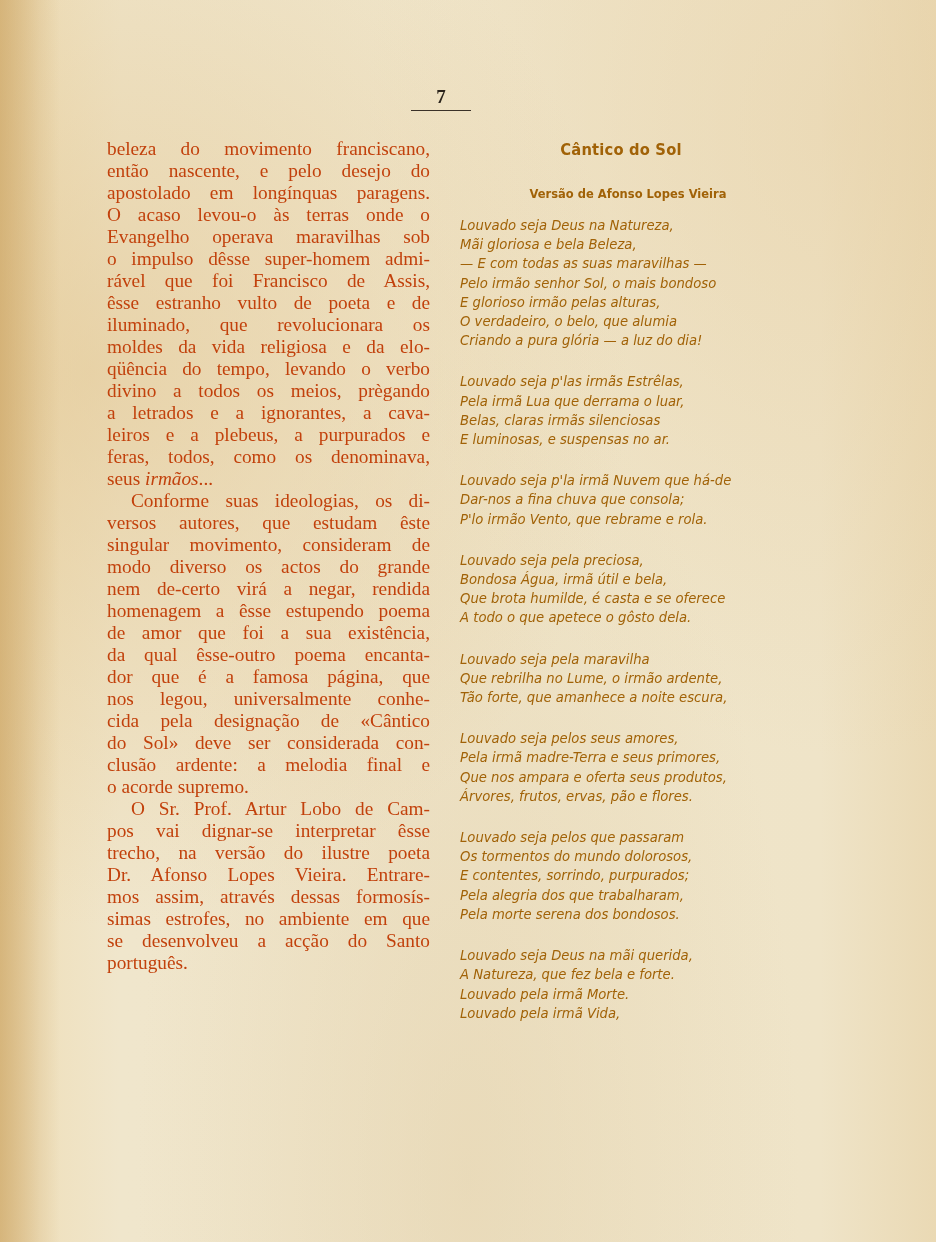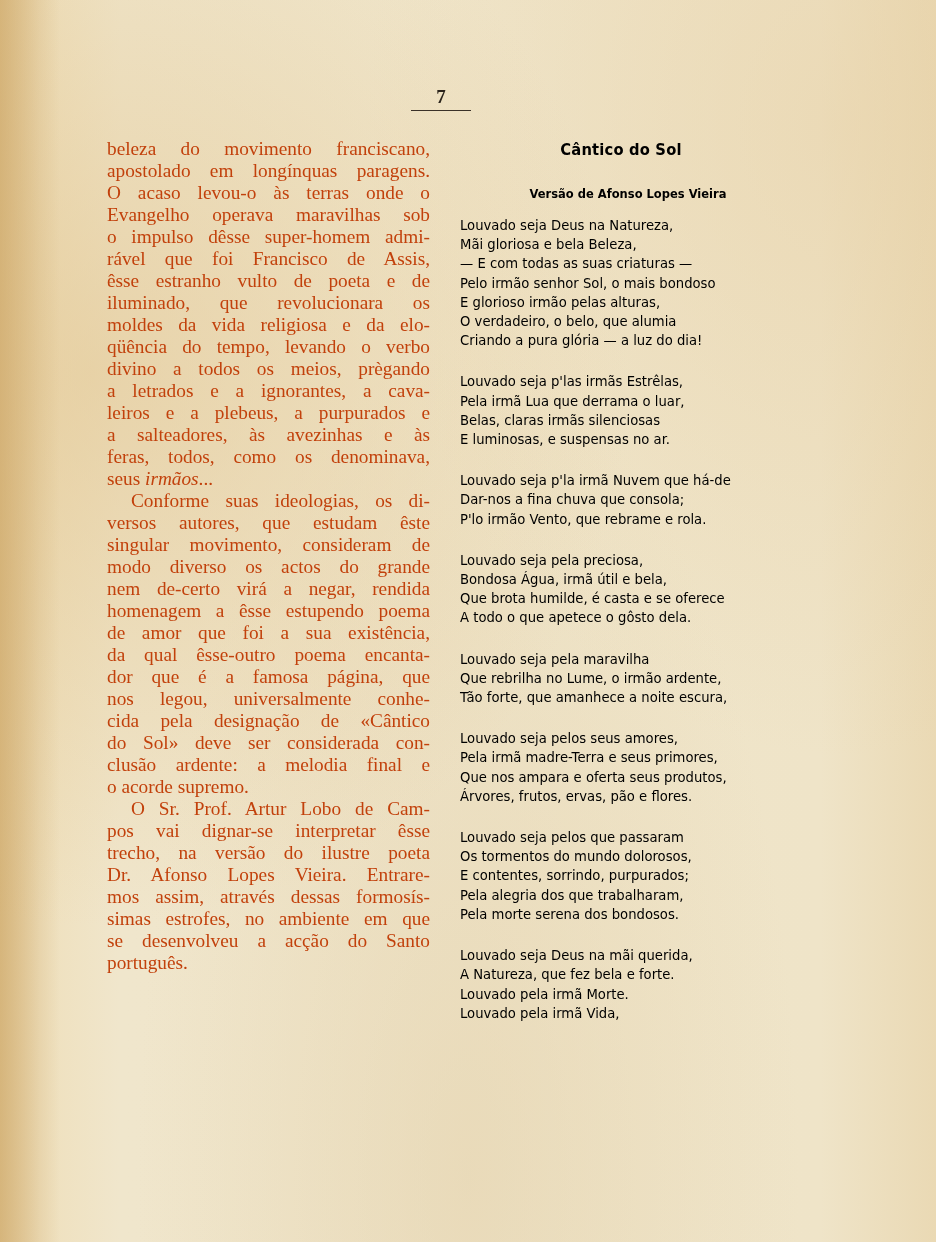--- a/index.html
+++ b/index.html
@@ -35,64 +35,64 @@
   }
   .left-col .line {
     display: block; white-space: nowrap;
     text-align: justify; text-align-last: justify;
   }
   .left-col .line.last { text-align-last: left; }
   .left-col .line.indent { padding-left: 24px; }
   .left-col em { font-style: italic; }
   .right-col {
     position: absolute; left: 460px; top: 138px; width: 330px;
-    font-family: "DejaVu Sans", sans-serif; color: #000000;
+    font-family: "DejaVu Sans", sans-serif; color: #a16207;
   }
   .poem-title {
     text-align: center; font-weight: bold; font-size: 16px; letter-spacing: 0.2px;
     margin-left: -8px; margin-top: 2px; height: 26px;
     font-family: "DejaVu Sans", sans-serif;
     transform: scaleX(0.92);
   }
   .poem-subtitle {
     text-align: center; font-weight: bold; font-size: 12.5px;
     margin-top: 20px; height: 30px; margin-left: 6px;
     transform: scaleX(0.92);
   }
-  .stanza { margin-bottom: 22px; }
+  .stanza { margin-bottom: 22px; font-style: italic; }
   .stanza .verse {
     display: block; white-space: nowrap;
     font-size: 13.2px; line-height: 19.2px;
     transform-origin: left center;
   }
 </style>
 </head>
 <body>
 
 <div class="edge-crease"></div>
 
 <div class="page-number">7</div>
 <div class="page-rule"></div>
 
 <div class="left-col">
   <div id="p1">
       <span class="line">beleza do movimento franciscano,</span>
+      <span class="line">então nascente, e pelo desejo do</span>
       <span class="line">apostolado em longínquas paragens.</span>
       <span class="line">O acaso levou-o às terras onde o</span>
       <span class="line">Evangelho operava maravilhas sob</span>
       <span class="line">o impulso dêsse super-homem admi-</span>
       <span class="line">rável que foi Francisco de Assis,</span>
       <span class="line">êsse estranho vulto de poeta e de</span>
       <span class="line">iluminado, que revolucionara os</span>
       <span class="line">moldes da vida religiosa e da elo-</span>
       <span class="line">qüência do tempo, levando o verbo</span>
       <span class="line">divino a todos os meios, prègando</span>
       <span class="line">a letrados e a ignorantes, a cava-</span>
       <span class="line">leiros e a plebeus, a purpurados e</span>
-      <span class="line">a salteadores, às avezinhas e às</span>
       <span class="line">feras, todos, como os denominava,</span>
     </div>
   <div class="line last">
     <span>seus </span><em>irmãos</em><span>...</span>
   </div>
   <div id="p2">
       <span class="line indent">Conforme suas ideologias, os di-</span>
       <span class="line">versos autores, que estudam êste</span>
       <span class="line">singular movimento, consideram de</span>
       <span class="line">modo diverso os actos do grande</span>
@@ -119,21 +119,21 @@
     </div>
 </div>
 
 <div class="right-col">
   <div class="poem-title">Cântico do Sol</div>
   <div class="poem-subtitle">Versão de Afonso Lopes Vieira</div>
   <div id="stanzas">
       <div class="stanza">
         <span class="verse">Louvado seja Deus na Natureza,</span>
         <span class="verse">Mãi gloriosa e bela Beleza,</span>
-        <span class="verse">— E com todas as suas criaturas —</span>
+        <span class="verse">— E com todas as suas maravilhas —</span>
         <span class="verse">Pelo irmão senhor Sol, o mais bondoso</span>
         <span class="verse">E glorioso irmão pelas alturas,</span>
         <span class="verse">O verdadeiro, o belo, que alumia</span>
         <span class="verse">Criando a pura glória — a luz do dia!</span>
       </div>
       <div class="stanza">
         <span class="verse">Louvado seja p'las irmãs Estrêlas,</span>
         <span class="verse">Pela irmã Lua que derrama o luar,</span>
         <span class="verse">Belas, claras irmãs silenciosas</span>
         <span class="verse">E luminosas, e suspensas no ar.</span>

